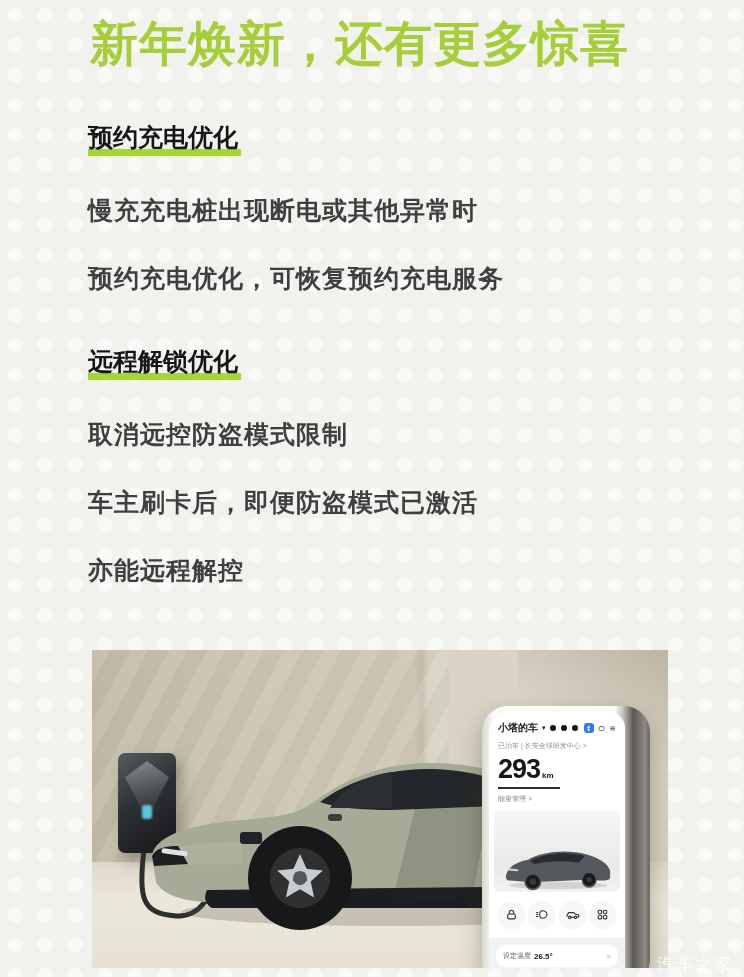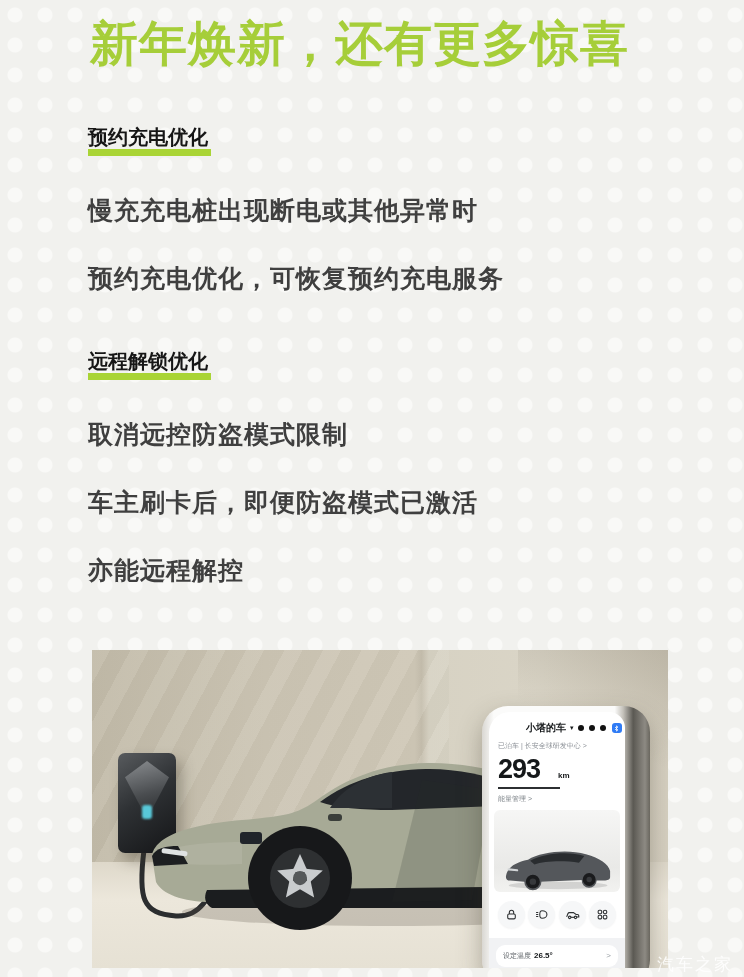--- a/index.html
+++ b/index.html
@@ -14,21 +14,21 @@
   .page-title{
     margin:24px 0 0 90px;
     font-size:48px;
     line-height:40px;
     font-weight:bold;
     letter-spacing:1px;
     color:#a6ce39;
   }
   .section-heading{
     margin:58px 0 0 88px;
-    font-size:20px;
+    font-size:25px;
     line-height:30px;
     font-weight:bold;
     color:#161616;
   }
   .section-heading .hl{
     display:inline-block;
     padding:0 3px 4px 0;
     background:linear-gradient(#a9d435,#a9d435) left bottom/100% 7px no-repeat;
   }
   .body-line{
@@ -82,38 +82,38 @@
     background:linear-gradient(90deg,#d9d7d2 0,#fbfbfa 7%,#fbfbfa 79%,#c4c1ba 84%,#5b5953 90%,#8d8a83 97%,#6a675f 100%);
     box-shadow:0 10px 24px rgba(60,55,40,.35);
   }
   .phone-screen{
     position:absolute;left:7px;top:6px;width:136px;height:274px;
     background:#ffffff;border-radius:21px 16px 0 0;
     box-sizing:border-box;padding:9px 9px 0 9px;
     overflow:hidden;
   }
   .ph-header{display:flex;align-items:center;gap:4px;}
-  .ph-title{font-size:10px;font-weight:bold;color:#15181a;white-space:nowrap;margin-left:28px;}
+  .ph-title{font-size:10px;font-weight:bold;color:#15181a;white-space:nowrap;}
   .ph-caret{font-size:7px;color:#15181a;}
   .dots{display:flex;gap:5px;margin-left:auto;margin-right:2px;}
   .dots i{width:6px;height:6px;border-radius:50%;background:#111;display:block;}
   .bt-badge{width:10px;height:10px;border-radius:3px;background:#2f7bf5;display:flex;align-items:center;justify-content:center;flex:none;}
   .ph-status{margin-top:6px;font-size:7px;color:#8b9096;white-space:nowrap;letter-spacing:0;}
-  .ph-range{margin-top:5px;display:flex;align-items:baseline;gap:18px;}
+  .ph-range{margin-top:5px;display:flex;align-items:baseline;gap:2px;}
   .ph-range .val{font-size:27px;font-weight:bold;color:#15181a;letter-spacing:-1px;line-height:27px;}
   .ph-range .unit{font-size:8px;color:#15181a;font-weight:bold;}
   .ph-divider{width:62px;height:2px;background:#2c2f31;margin-top:4px;}
   .ph-energy{margin-top:5px;font-size:7px;color:#7d8призна388;color:#7d8388;}
   .ph-hero{margin:6px -4px 0 -4px;height:82px;border-radius:6px;
     background:linear-gradient(#f6f6f5,#e9e9e7 70%,#f2f2f0);position:relative;overflow:hidden;}
   .quick-row{display:flex;justify-content:space-between;margin-top:9px;}
   .quick-btn{width:27px;height:27px;border-radius:50%;background:#f6f7f8;display:flex;align-items:center;justify-content:center;box-shadow:0 1px 2px rgba(0,0,0,.05);}
   .ph-gray{margin:10px -9px 0 -9px;background:#f1f2f4;padding:7px 7px 10px 7px;}
   .ph-card{background:#fff;border-radius:9px;padding:6px 7px;}
-  .climate-head{display:flex;align-items:flex-start;font-size:7px;color:#5c6166;}
+  .climate-head{display:flex;align-items:center;font-size:7px;color:#5c6166;}
   .climate-head b{color:#15181a;font-size:8px;margin-left:3px;}
   .climate-head .chev{margin-left:auto;color:#9aa0a5;font-size:8px;}
   .watermark{
     position:absolute;right:11px;bottom:1px;
     font-size:17px;letter-spacing:2px;font-weight:500;
     color:rgba(255,255,255,.85);
     font-family:Liberation Serif, serif;
   }
   svg{display:block;}
 </style>

